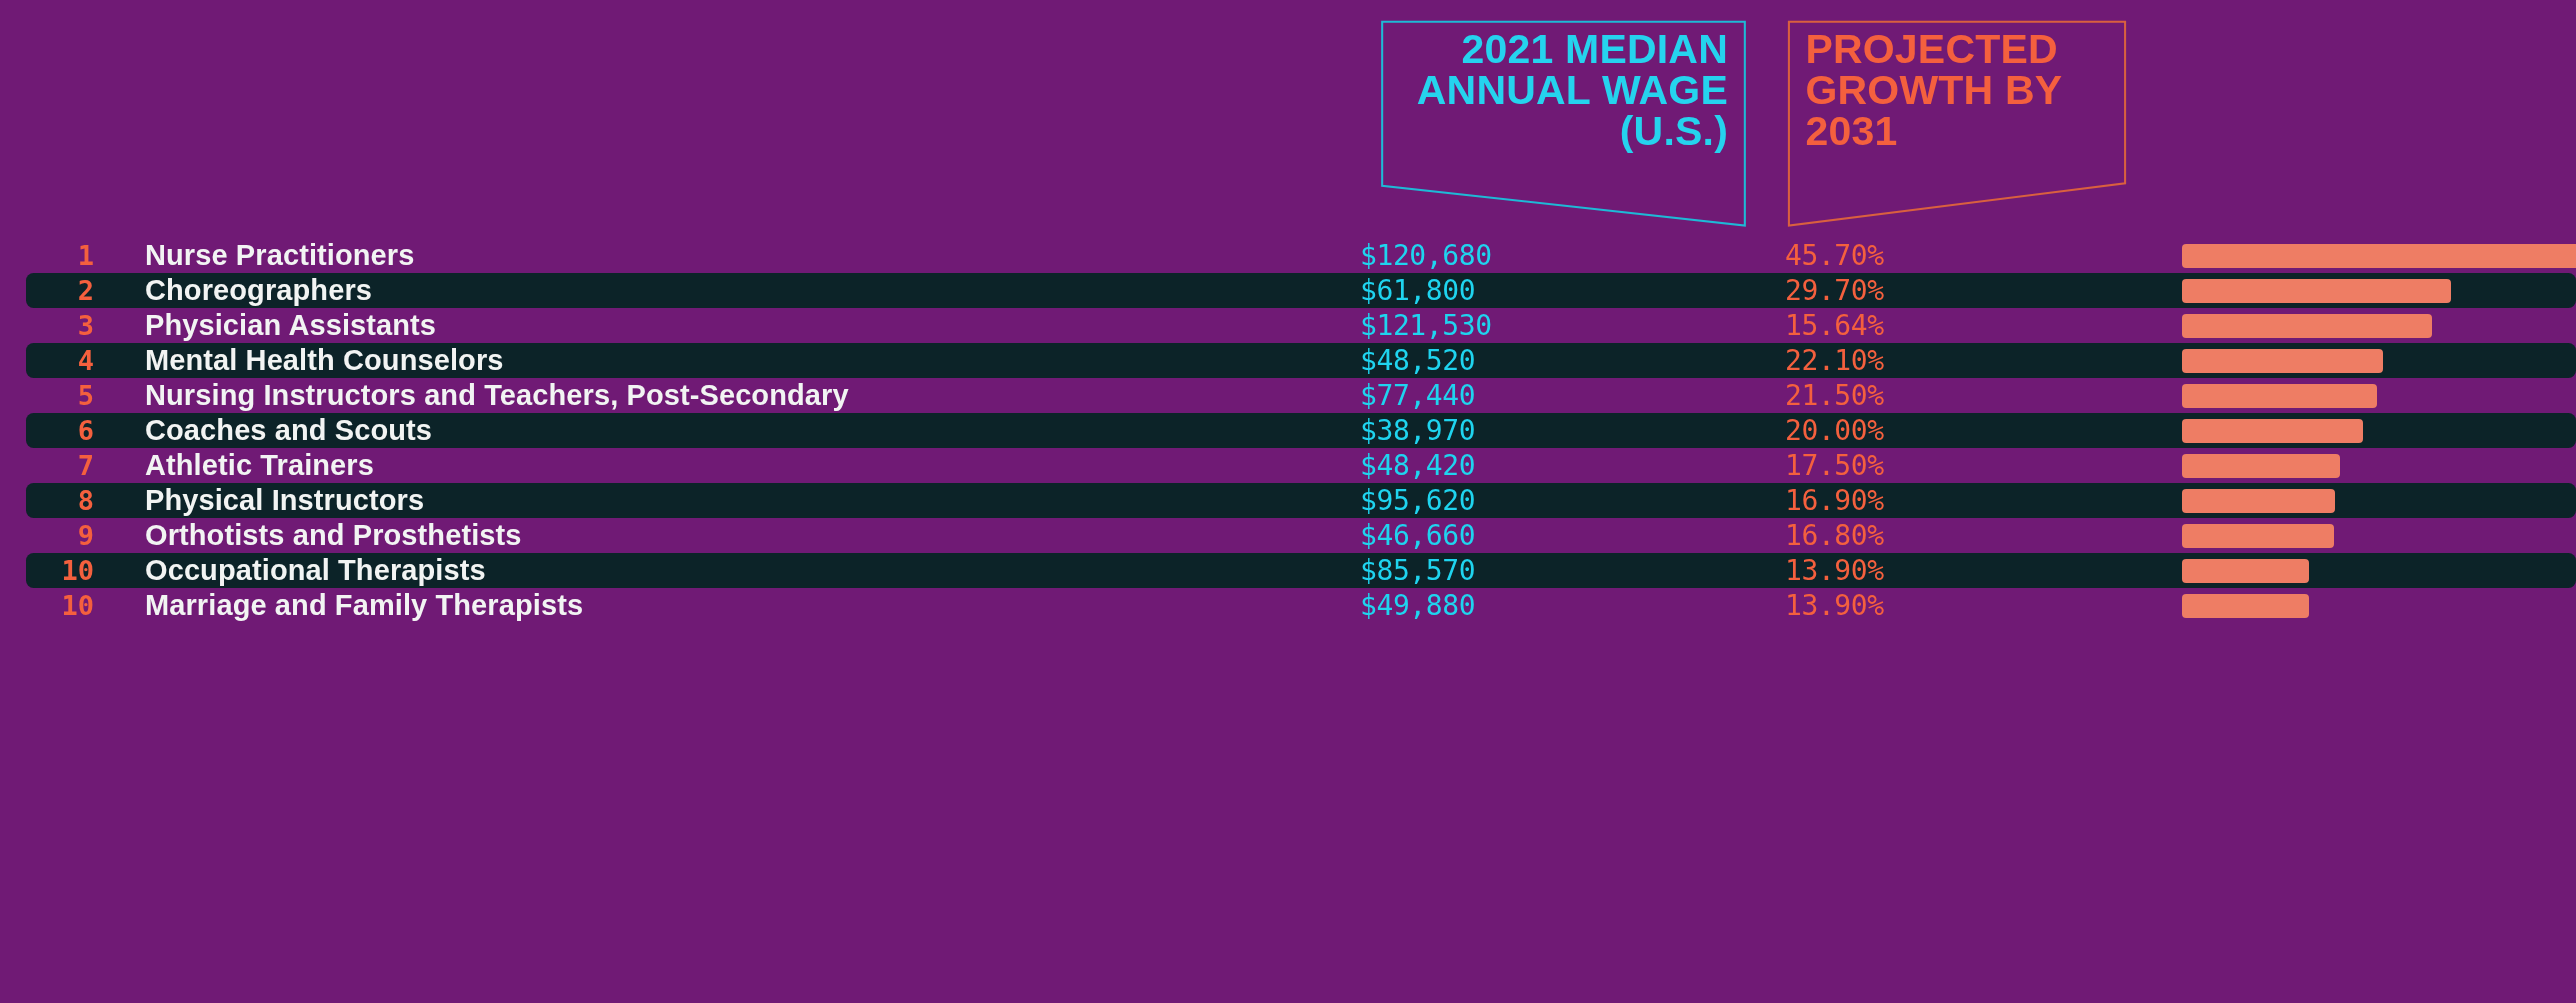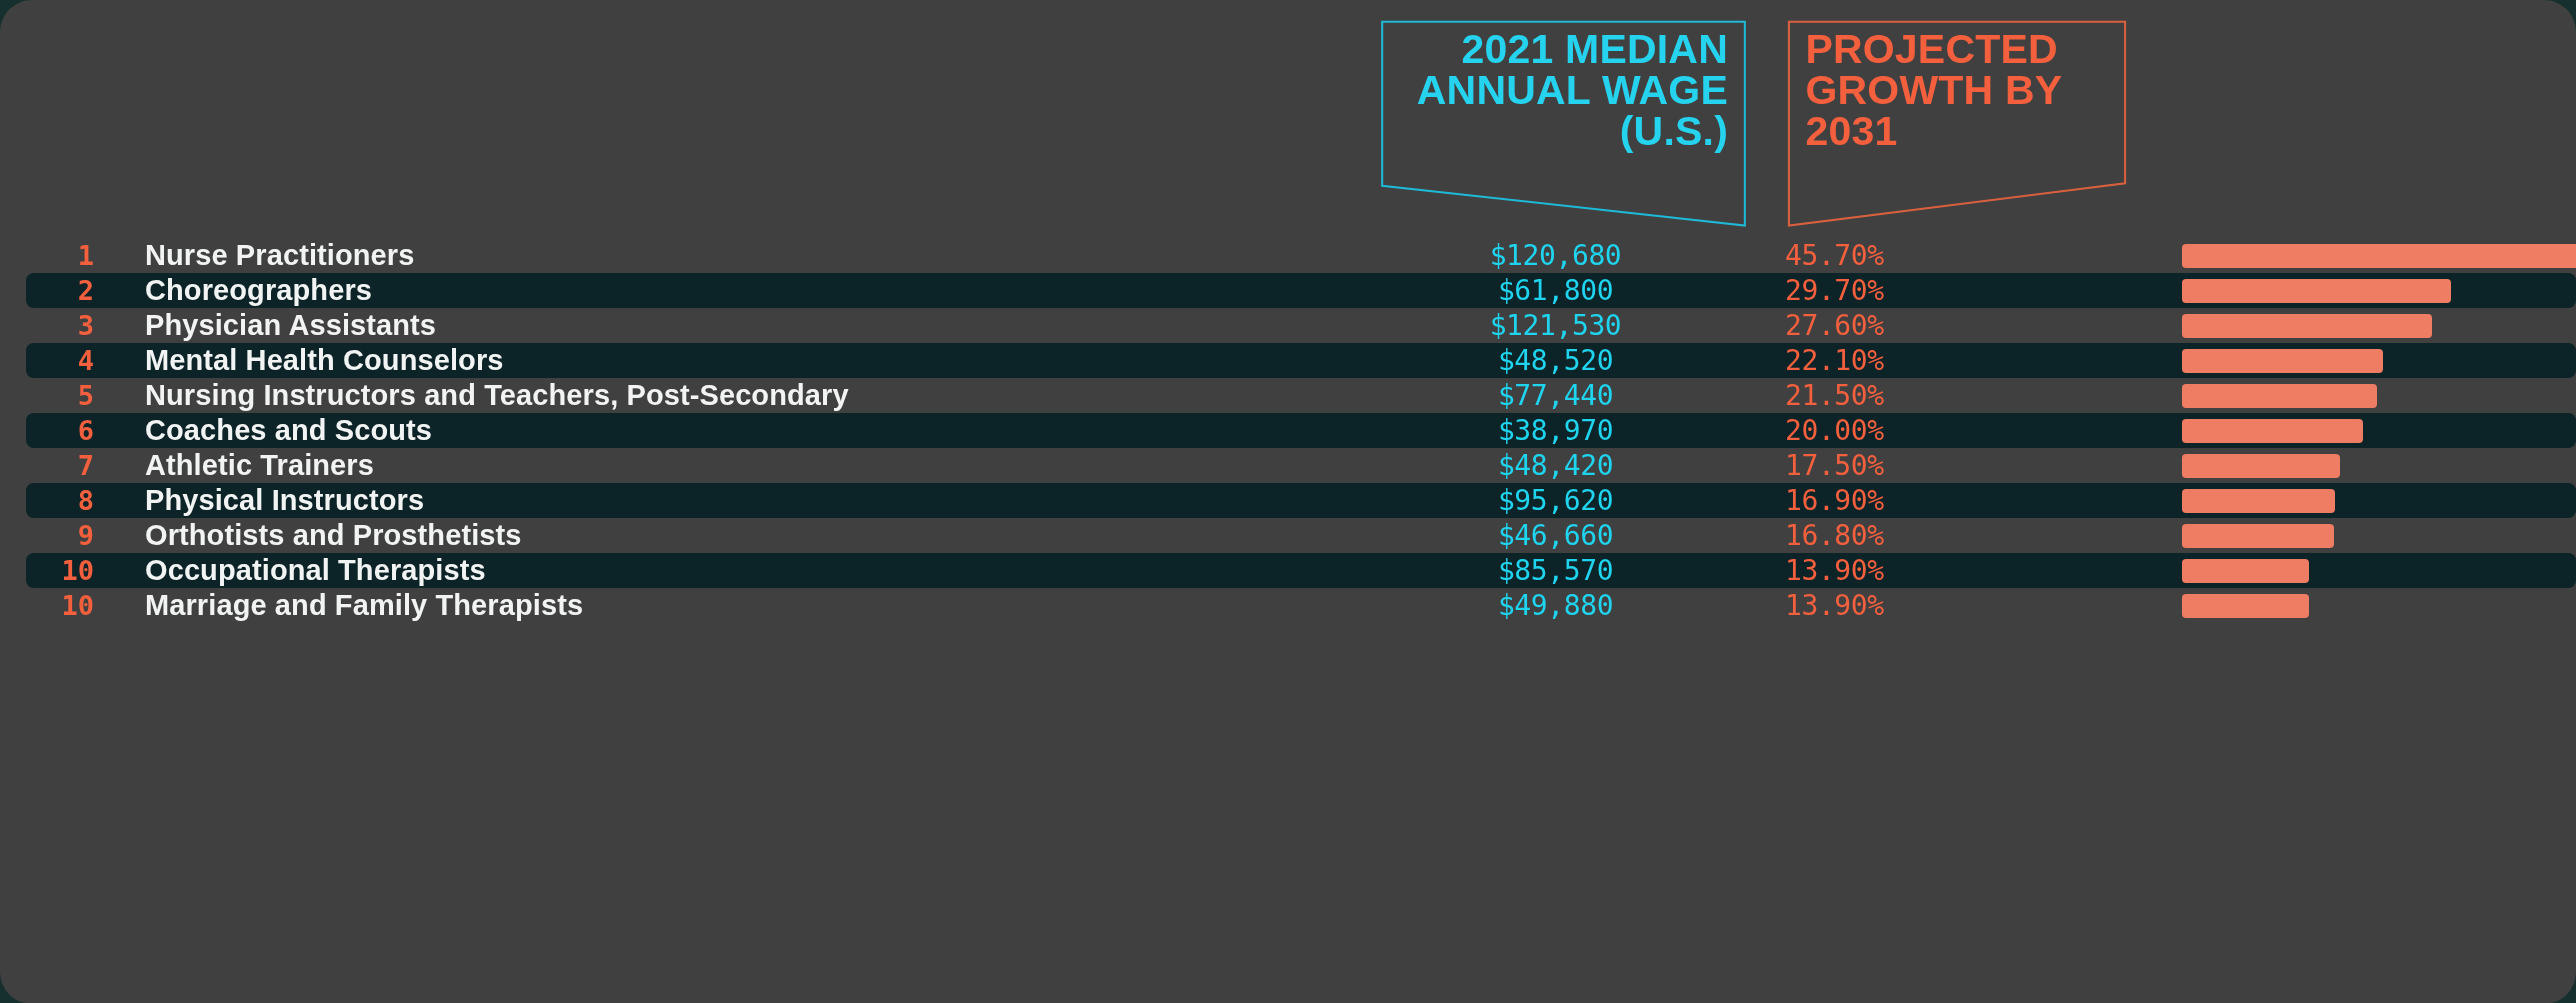--- a/index.html
+++ b/index.html
@@ -5,24 +5,23 @@
   html, body {
     margin: 0;
     padding: 0;
     background: #16302F;
   }
 
   #page {
     position: relative;
     width: 2576px;
     height: 1004px;
-    background: #404040;
+    background: #701a75;
     overflow: hidden;
     font-family: "Liberation Sans", sans-serif;
-    border-radius: 32px;
     -webkit-font-smoothing: antialiased;
   }
 
   
   .header-area {
     position: absolute;
     left: 0;
     top: 0;
     width: 2576px;
     height: 238px;
@@ -125,21 +124,21 @@
     font-family: "Liberation Sans Narrow", "Liberation Sans", sans-serif;
     font-weight: bold;
     font-size: 29px;
     letter-spacing: 0.1px;
     margin-left: 8px;
   }
 
   .wage {
     left: 1360px;
     width: 391px;
-    text-align: center;
+    text-align: left;
     color: #1FD4EF;
     font-family: "DejaVu Sans Mono", monospace;
     font-size: 28px;
     letter-spacing: -0.4px;
   }
 
   .growth {
     left: 1785px;
     width: 214px;
     text-align: left;
@@ -206,21 +205,21 @@
         <div class="cell wage">$61,800</div>
         <div class="cell growth">29.70%</div>
         <div class="bar-track">
           <div class="bar" style="width: 269px;"></div>
         </div>
       </div>
       <div class="row odd">
         <div class="cell rank">3</div>
         <div class="cell occupation">Physician Assistants</div>
         <div class="cell wage">$121,530</div>
-        <div class="cell growth">27.60%</div>
+        <div class="cell growth">15.64%</div>
         <div class="bar-track">
           <div class="bar" style="width: 250px;"></div>
         </div>
       </div>
       <div class="row even">
         <div class="row-stripe"></div>
         <div class="cell rank">4</div>
         <div class="cell occupation">Mental Health Counselors</div>
         <div class="cell wage">$48,520</div>
         <div class="cell growth">22.10%</div>

